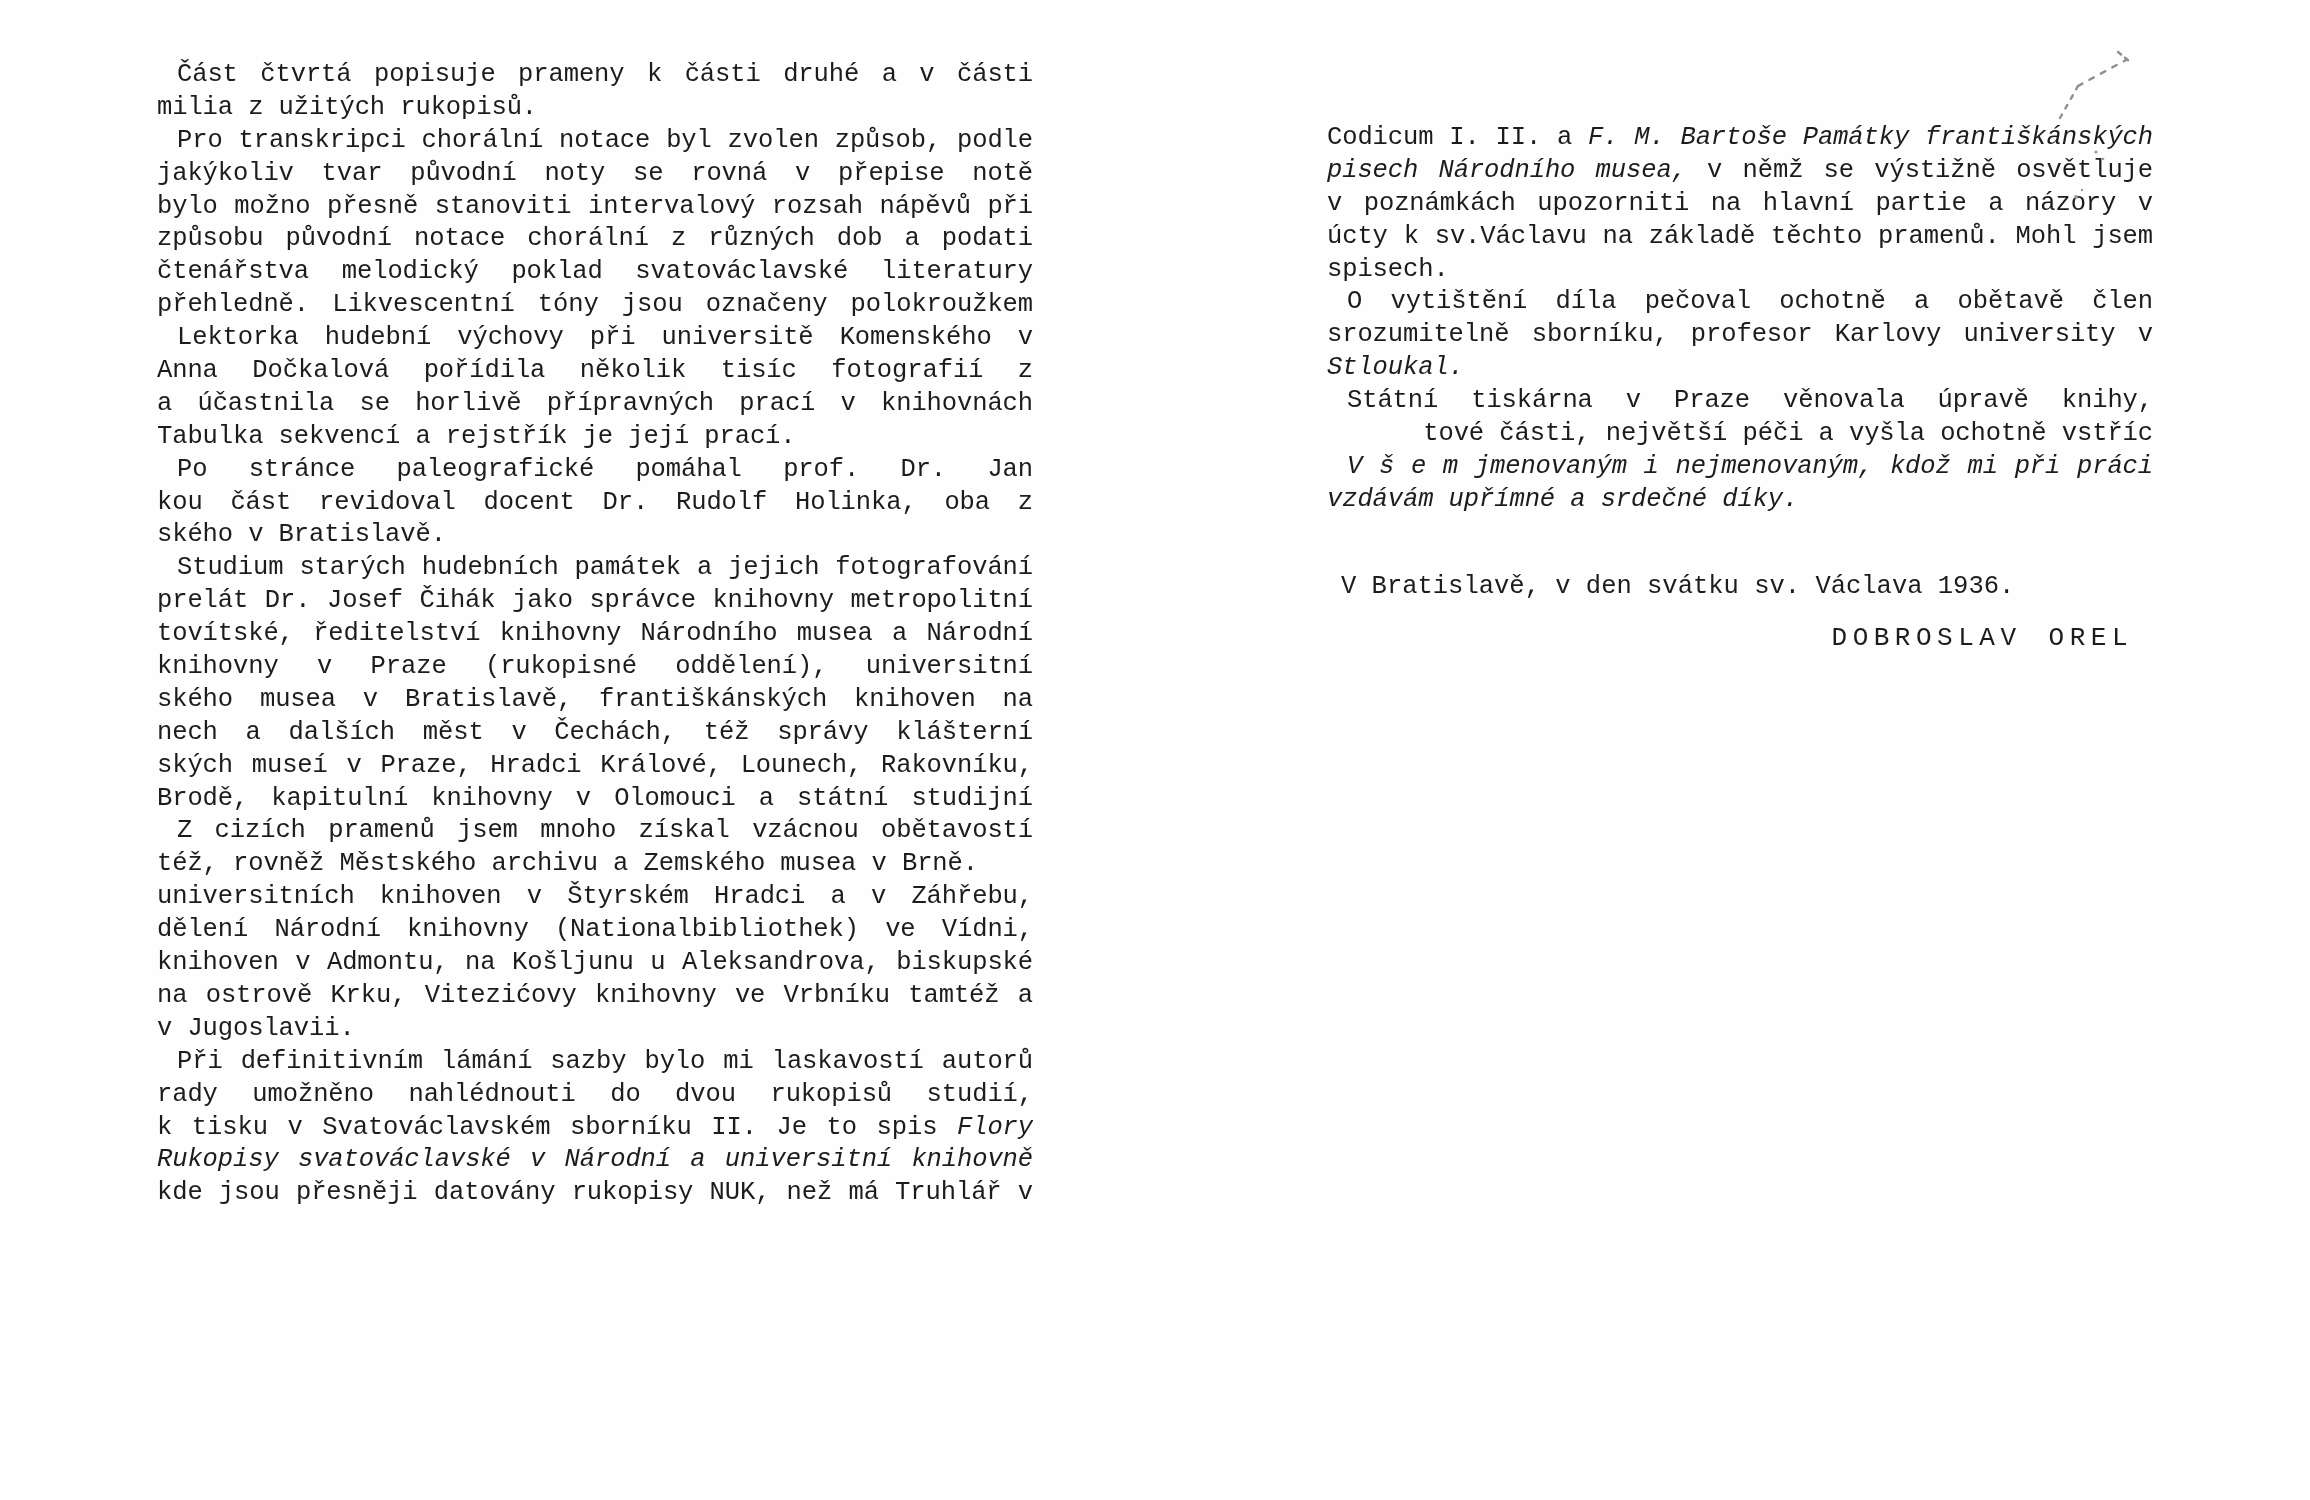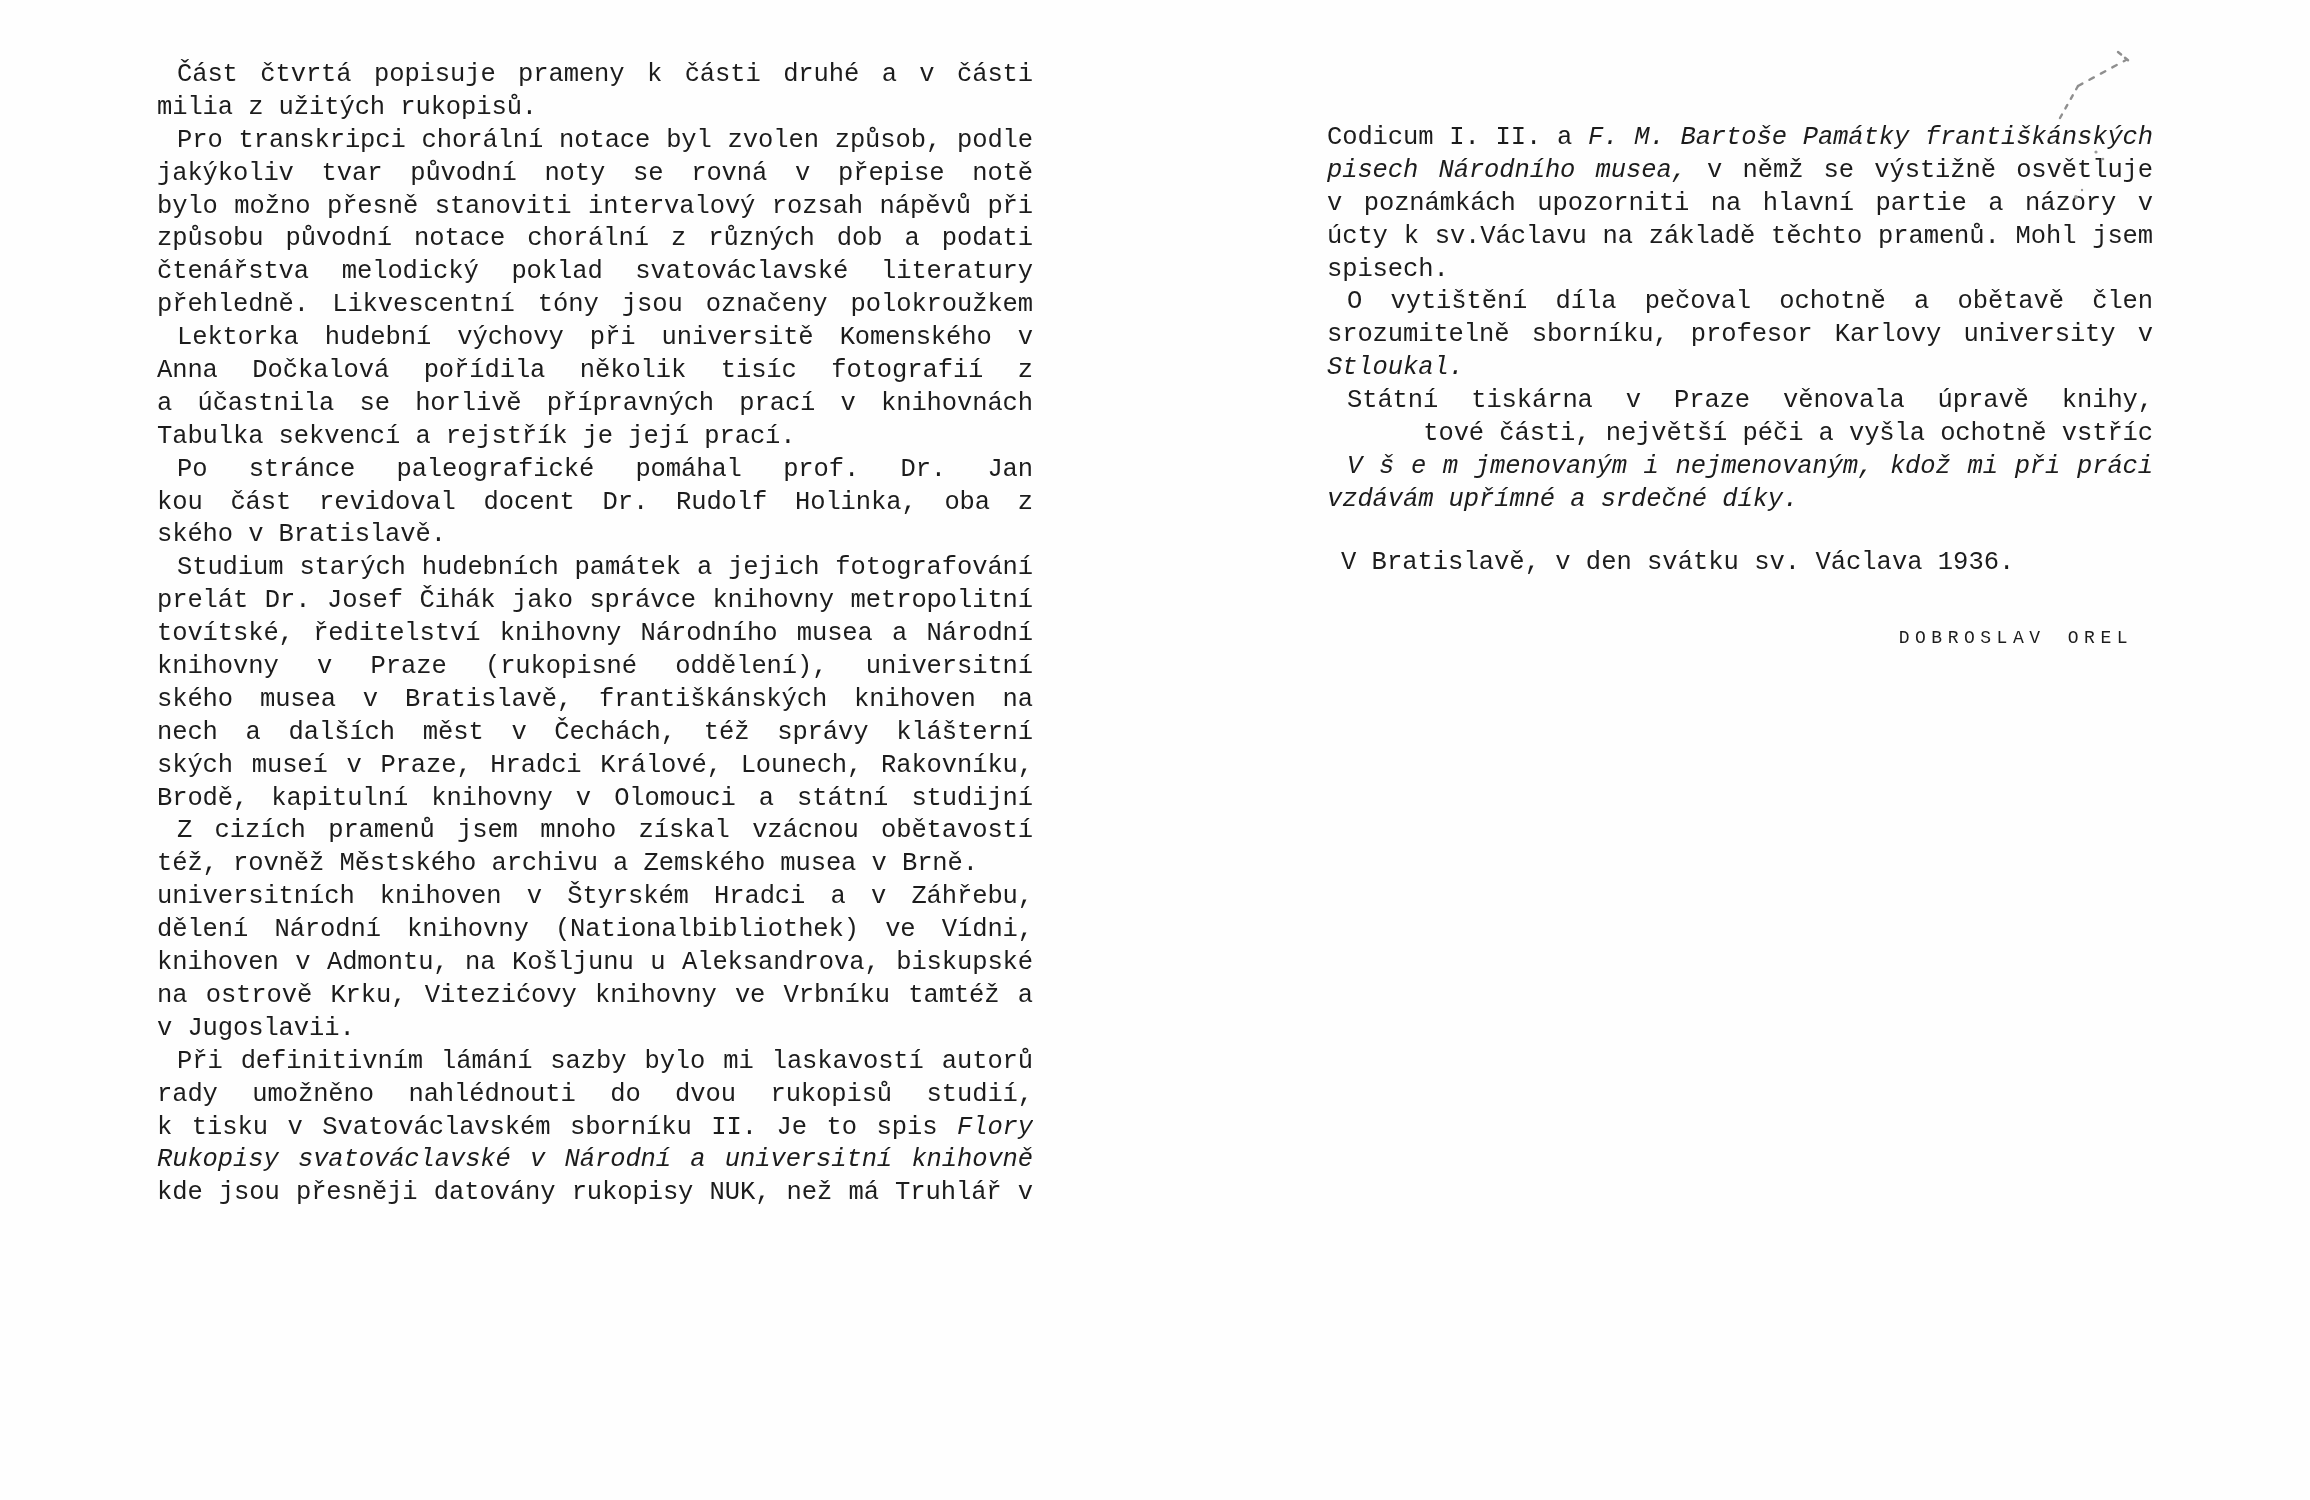--- a/index.html
+++ b/index.html
@@ -15,25 +15,25 @@
   #right-col{left:1327px;top:122px;width:826px;}
   .ln{
     font-size:25.5px;line-height:32.9px;height:32.9px;overflow:hidden;
     text-align:justify;text-align-last:justify;
     letter-spacing:-0.1px;white-space:normal;
   }
   .ln.last{text-align:right;text-align-last:left;}
   .ln.ind{text-indent:20px;}
   .it{font-style:italic;}
   #date-line{
-    margin-top:30px;font-size:25.5px;line-height:32.9px;height:32.9px;
+    margin-top:54px;font-size:25.5px;line-height:32.9px;height:32.9px;
     text-indent:14px;text-align:left;
   }
   #signature{
-    margin-top:42px;font-size:18px;line-height:32.9px;height:32.9px;
+    margin-top:18px;font-size:26px;line-height:32.9px;height:32.9px;
     text-align:right;padding-right:20px;letter-spacing:5.5px;word-spacing:6px;
   }
   #pencil-mark{position:absolute;left:2030px;top:40px;width:140px;height:180px;}
   #pencil-mark path{fill:none;stroke:#8f8f8f;stroke-width:2.4;stroke-linecap:round;}
   #pencil-mark circle{fill:#9a9a9a;}
 </style>
 </head>
 <body>
 
 <div class="page-spread">

